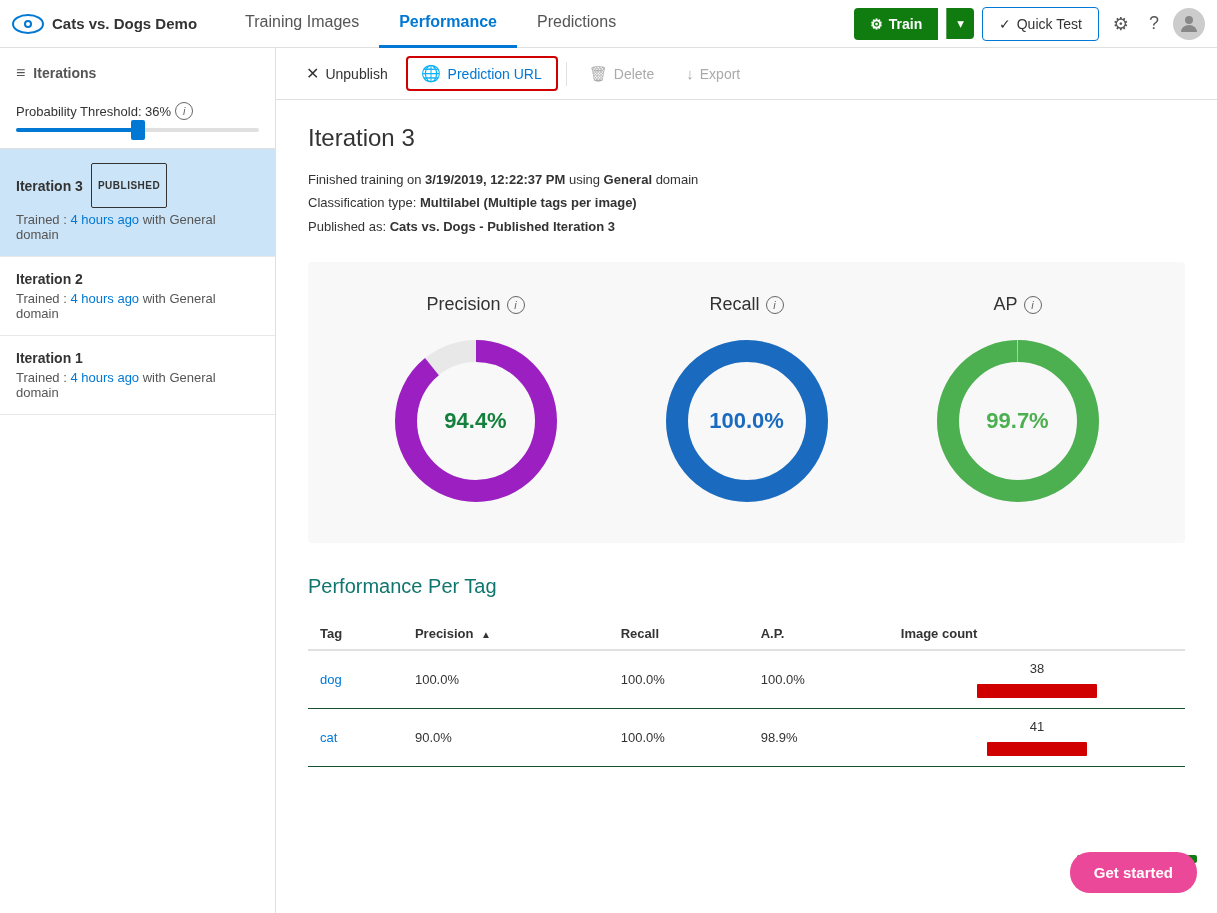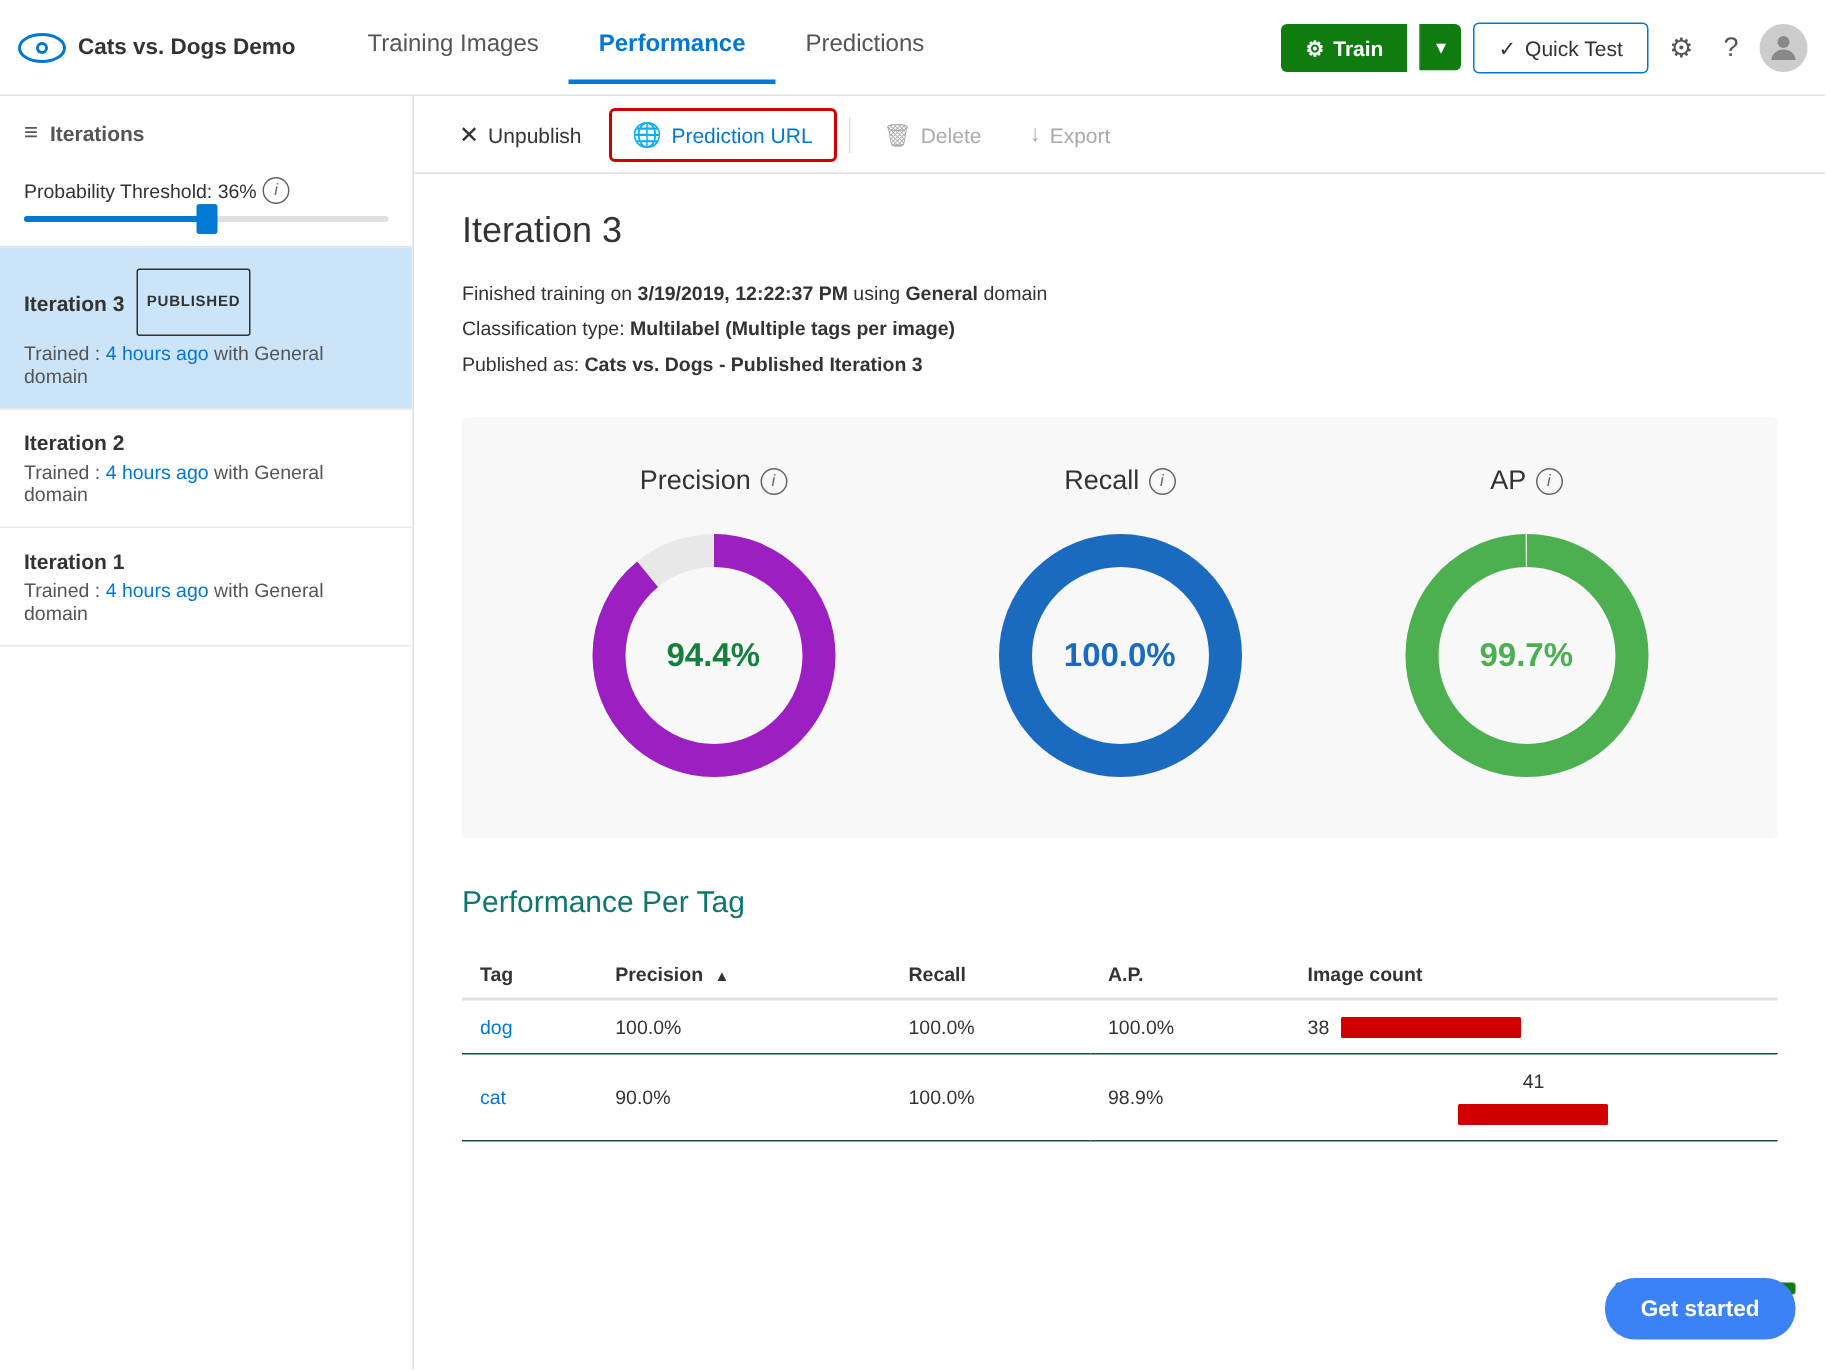--- a/index.html
+++ b/index.html
@@ -1,19 +1,19 @@
 <!DOCTYPE html>
 <html><head>
   <meta charset="utf-8">
   <style>
     * { box-sizing: border-box; margin: 0; padding: 0; }
     body { font-family: 'Segoe UI', Arial, sans-serif; font-size: 14px; background: #fff; color: #333; width: 1217px; height: 913px; overflow: hidden; }
 
     
-    .header { display: flex; align-items: center; height: 64px; border-bottom: 1px solid #e0e0e0; padding: 0 12px; gap: 8px; }
+    .header { display: flex; align-items: center; height: 48px; border-bottom: 1px solid #e0e0e0; padding: 0 12px; gap: 8px; }
     .app-logo { width: 32px; height: 32px; display: flex; align-items: center; justify-content: center; }
     .app-title { font-size: 15px; font-weight: 600; color: #333; margin-right: 20px; }
     .nav-tabs { display: flex; gap: 0; flex: 1; }
     .nav-tab { padding: 0 20px; height: 48px; display: flex; align-items: center; cursor: pointer; font-size: 16px; color: #555; text-decoration: none; border-bottom: 3px solid transparent; }
     .nav-tab.active { color: #0078d4; border-bottom: 3px solid #0078d4; font-weight: 600; }
     .header-actions { display: flex; align-items: center; gap: 8px; margin-left: auto; }
     .btn-train { background: #107c10; color: white; border: none; border-radius: 4px 0 0 4px; padding: 8px 16px; cursor: pointer; display: flex; align-items: center; gap: 6px; font-size: 14px; font-weight: 600; }
     .btn-train-dropdown { background: #107c10; color: white; border: none; border-left: 1px solid rgba(255,255,255,0.3); border-radius: 0 4px 4px 0; padding: 8px 10px; cursor: pointer; }
     .btn-quick-test { background: white; color: #333; border: 1.5px solid #0078d4; border-radius: 4px; padding: 8px 16px; cursor: pointer; display: flex; align-items: center; gap: 6px; font-size: 14px; }
     .icon-btn { background: none; border: none; cursor: pointer; padding: 6px; color: #555; font-size: 18px; }
@@ -64,21 +64,21 @@
     
     .section-title { font-size: 20px; font-weight: 300; color: #0f766e; margin-bottom: 20px; }
     .perf-table { width: 100%; border-collapse: collapse; }
     .perf-table th { text-align: left; font-size: 13px; font-weight: 700; color: #333; padding: 8px 12px; border-bottom: 2px solid #e0e0e0; cursor: pointer; }
     .perf-table td { padding: 10px 12px; border-bottom: 1px solid #14532d; font-size: 13px; color: #333; }
     .perf-table td.tag-link { color: #0078d4; cursor: pointer; }
     .sort-icon { margin-left: 4px; font-size: 10px; }
     .bar { height: 14px; background: #d00000; border-radius: 1px; }
 
     
-    .get-started-btn { position: fixed; bottom: 20px; right: 20px; background: #3b82f6; color: white; border: none; border-radius: 20px; padding: 12px 24px; font-size: 15px; font-weight: 600; cursor: pointer; }
+    .get-started-btn { position: fixed; bottom: 20px; right: 20px; background: #ec4899; color: white; border: none; border-radius: 20px; padding: 12px 24px; font-size: 15px; font-weight: 600; cursor: pointer; }
     .green-bar { position: fixed; bottom: 50px; right: 20px; width: 120px; height: 8px; background: #107c10; border-radius: 2px; }
   </style>
 </head>
 <body>
 
 <div class="header">
   <div class="app-logo">
     <svg viewBox="0 0 32 20" width="32" height="20">
       <ellipse cx="16" cy="10" rx="15" ry="9" fill="none" stroke="#0078d4" stroke-width="2"></ellipse>
       <circle cx="16" cy="10" r="4" fill="#0078d4"></circle>
@@ -257,21 +257,21 @@
             <th>Image count</th>
           </tr>
         </thead>
         <tbody>
           <tr class="table-row">
             <td class="tag-link">dog</td>
             <td>100.0%</td>
             <td>100.0%</td>
             <td>100.0%</td>
             <td>
-              <div style="display:flex;align-items:center;gap:8px;">
+              <div style="display:flex;align-items:center;gap:8px;flex-direction:column;">
                 <span>38</span>
                 <div class="bar" style="width:120px;"></div>
               </div>
             </td>
           </tr>
           <tr class="table-row">
             <td class="tag-link">cat</td>
             <td>90.0%</td>
             <td>100.0%</td>
             <td>98.9%</td>

